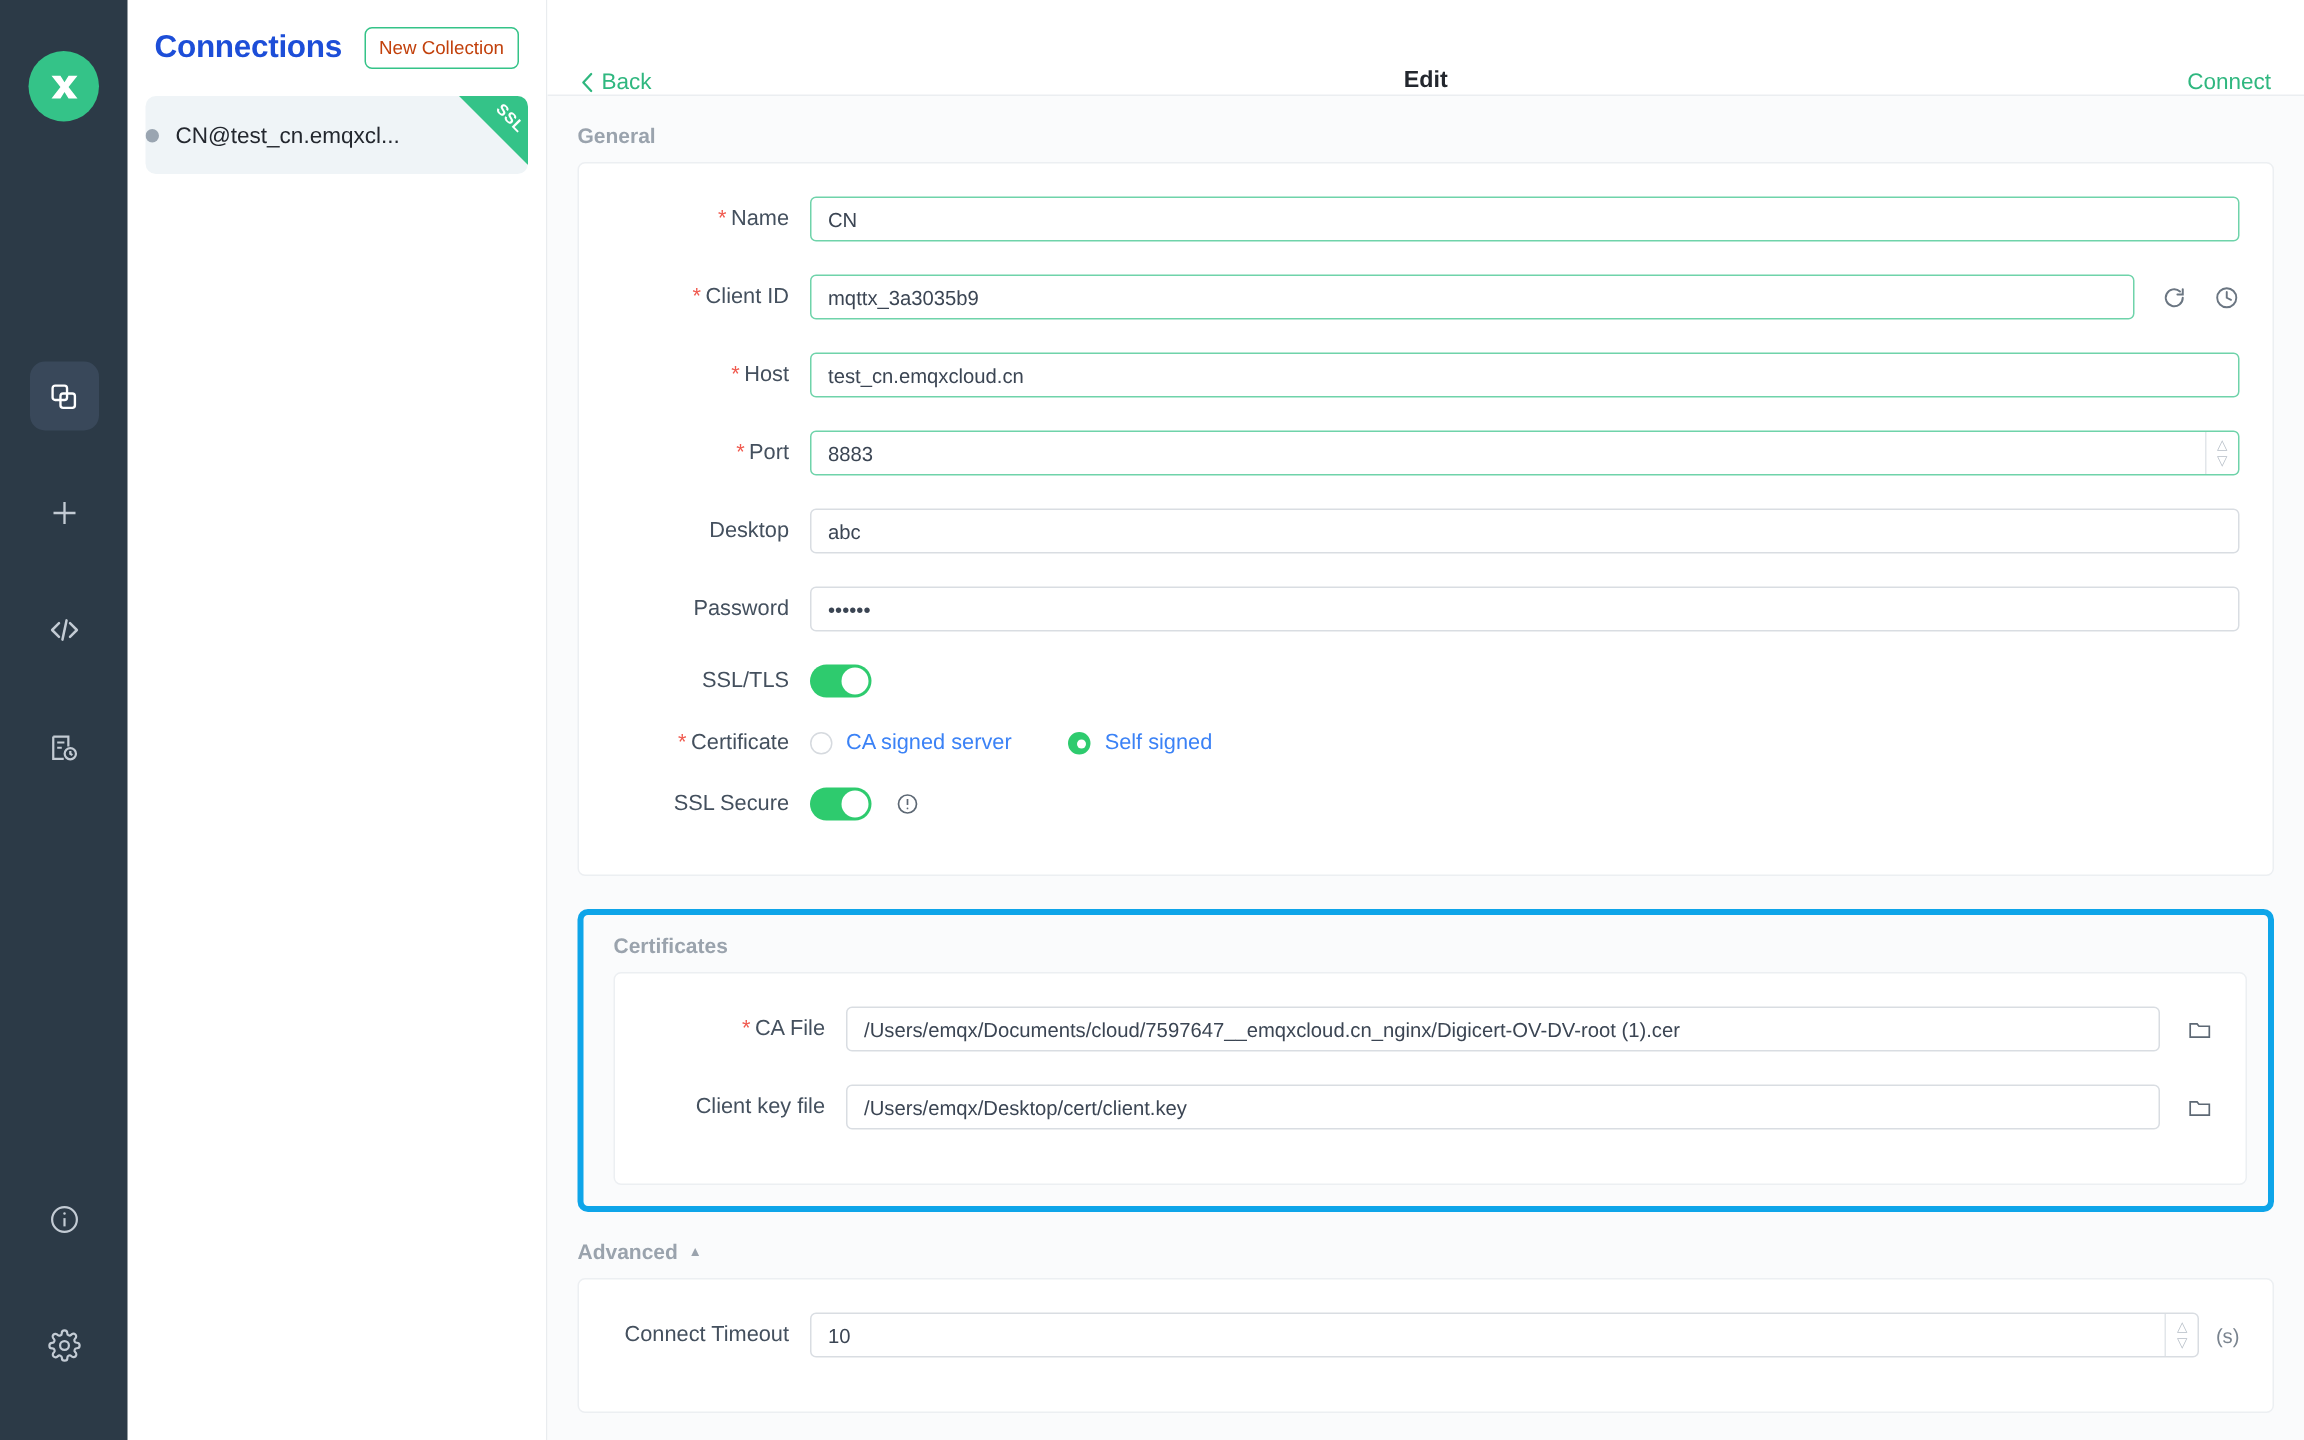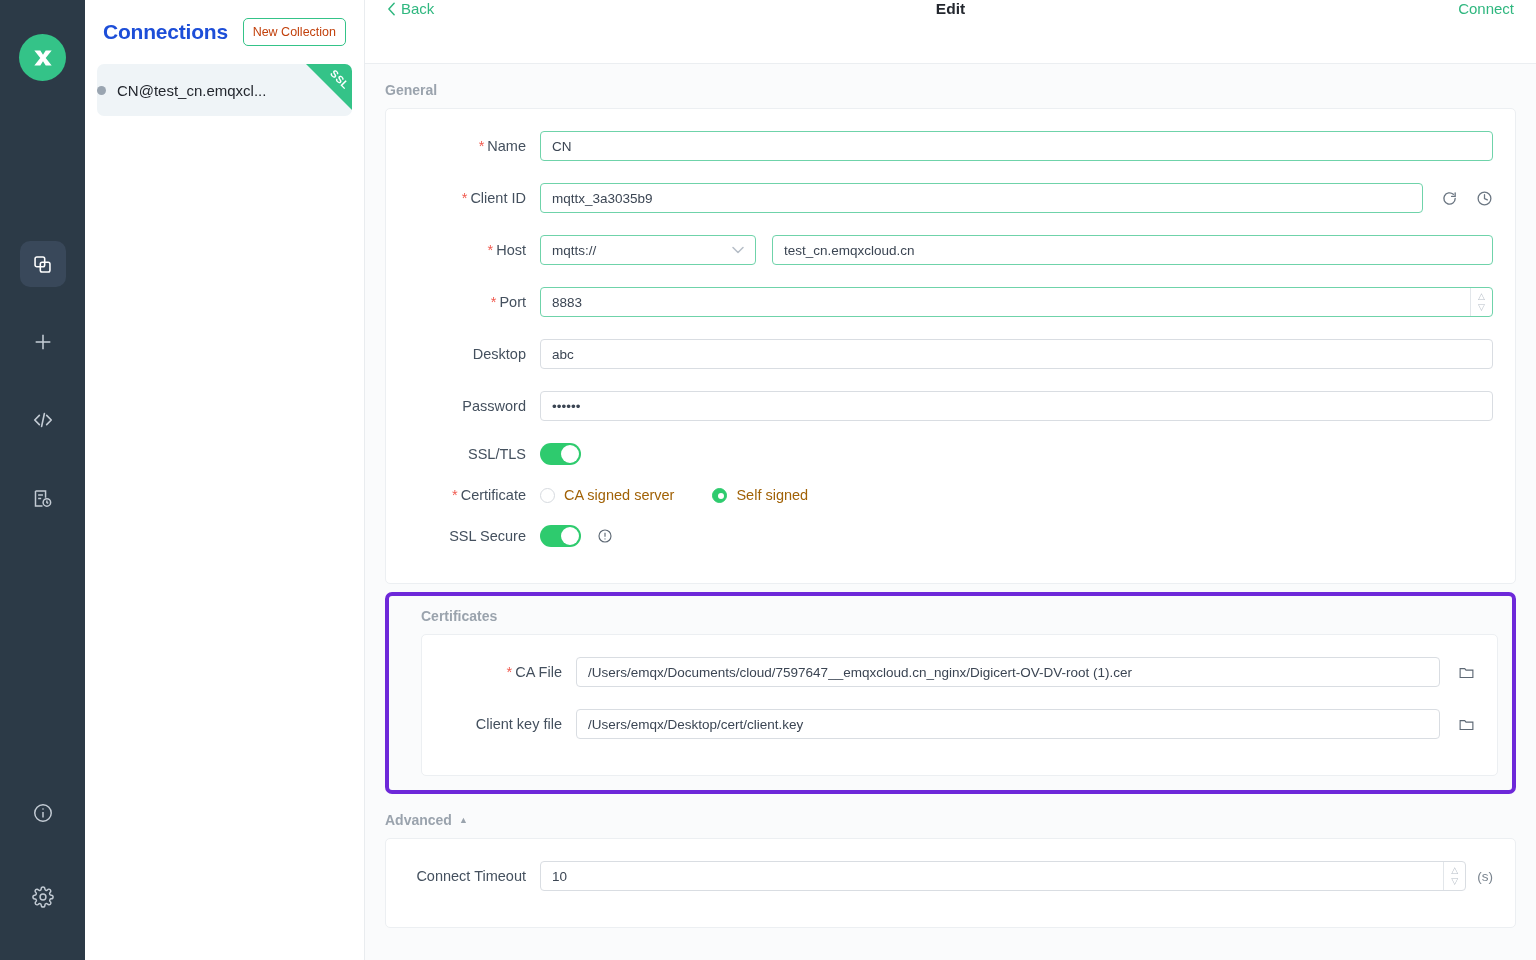--- a/index.html
+++ b/index.html
@@ -78,21 +78,21 @@
     transform: rotate(45deg); transform-origin: center;
     color: #fff; font-size: 10.5px; font-weight: bold; letter-spacing: .5px;
     z-index: 2;
   }
 
   
   .main { flex: 1; height: 960px; display: flex; flex-direction: column; background: #fafbfc; }
   .topbar {
     height: 64px; flex: 0 0 64px; background: #ffffff;
     border-bottom: 1px solid #ebeef1;
-    display: flex; align-items: flex-start; padding: 0 22px;
+    display: flex; align-items: flex-end; padding: 0 22px;
     position: relative;
   }
   .back-btn { color: #2fb77f; font-size: 15px; display: flex; align-items: center; gap: 5px; }
   .edit-title {
     position: absolute; left: 0; right: 0; text-align: center;
     font-size: 15.5px; font-weight: bold; color: #23272e; pointer-events: none;
   }
   .connect-btn { margin-left: auto; color: #2fb77f; font-size: 15px; position: relative; z-index: 2; }
 
   .scroll { flex: 1; overflow: hidden; padding: 0 20px; position: relative; }
@@ -142,26 +142,26 @@
     width: 18px; height: 18px; border-radius: 50%; background: #fff;
   }
   .radio-wrap { display: flex; align-items: center; }
   .radio { width: 15px; height: 15px; border-radius: 50%; border: 1px solid #d6dadf; background: #fff;
     margin-right: 9px; flex: 0 0 15px; }
   .radio.on { background: #2ecb6e; border-color: #2ecb6e; position: relative; }
   .radio.on::after {
     content: ""; position: absolute; left: 4.5px; top: 4.5px;
     width: 6px; height: 6px; border-radius: 50%; background: #fff;
   }
-  .radio-label { font-size: 14.5px; color: #a16207; margin-right: 38px; }
+  .radio-label { font-size: 14.5px; color: #3b82f6; margin-right: 38px; }
 
   
   .annot {
-    border: 4px solid #6d28d9; border-radius: 7px;
-    padding: 0 14px 14px 32px; margin-top: 8px;
+    border: 4px solid #0ea5e9; border-radius: 7px;
+    padding: 0 14px 14px 20px; margin-top: 22px;
   }
   .annot .sec-title { padding-top: 12px; }
 
   .advanced-head {
     font-size: 14px; color: #9aa3ad; font-weight: bold;
     padding: 18px 0 10px 0; display: flex; align-items: center; gap: 7px;
   }
   .caret-up { font-size: 9px; color: #9aa3ad; }
 </style>
 </head>
@@ -280,28 +280,20 @@
               <svg width="17" height="17" viewBox="0 0 24 24" fill="none" stroke="currentColor" stroke-width="1.8" stroke-linecap="round">
                 <circle cx="12" cy="12" r="9"></circle>
                   <polyline points="12,6.5 12,12 16,14"></polyline>
               </svg>
             </div>
           </div>
 
           <div class="row">
             <div class="lbl">
               <span class="req">*</span><span>Host</span>
-            </div>
-            <div class="sel">
-              <span>mqtts://</span>
-              <span class="chev">
-                <svg width="12" height="8" viewBox="0 0 12 8" fill="none" stroke="currentColor" stroke-width="1.5" stroke-linecap="round" stroke-linejoin="round">
-                  <polyline points="1,1.5 6,6.5 11,1.5"></polyline>
-                </svg>
-              </span>
             </div>
             <div class="inp green">test_cn.emqxcloud.cn</div>
           </div>
 
           <div class="row">
             <div class="lbl">
               <span class="req">*</span><span>Port</span>
             </div>
             <div class="inp green stepper">
               <span>8883</span>

